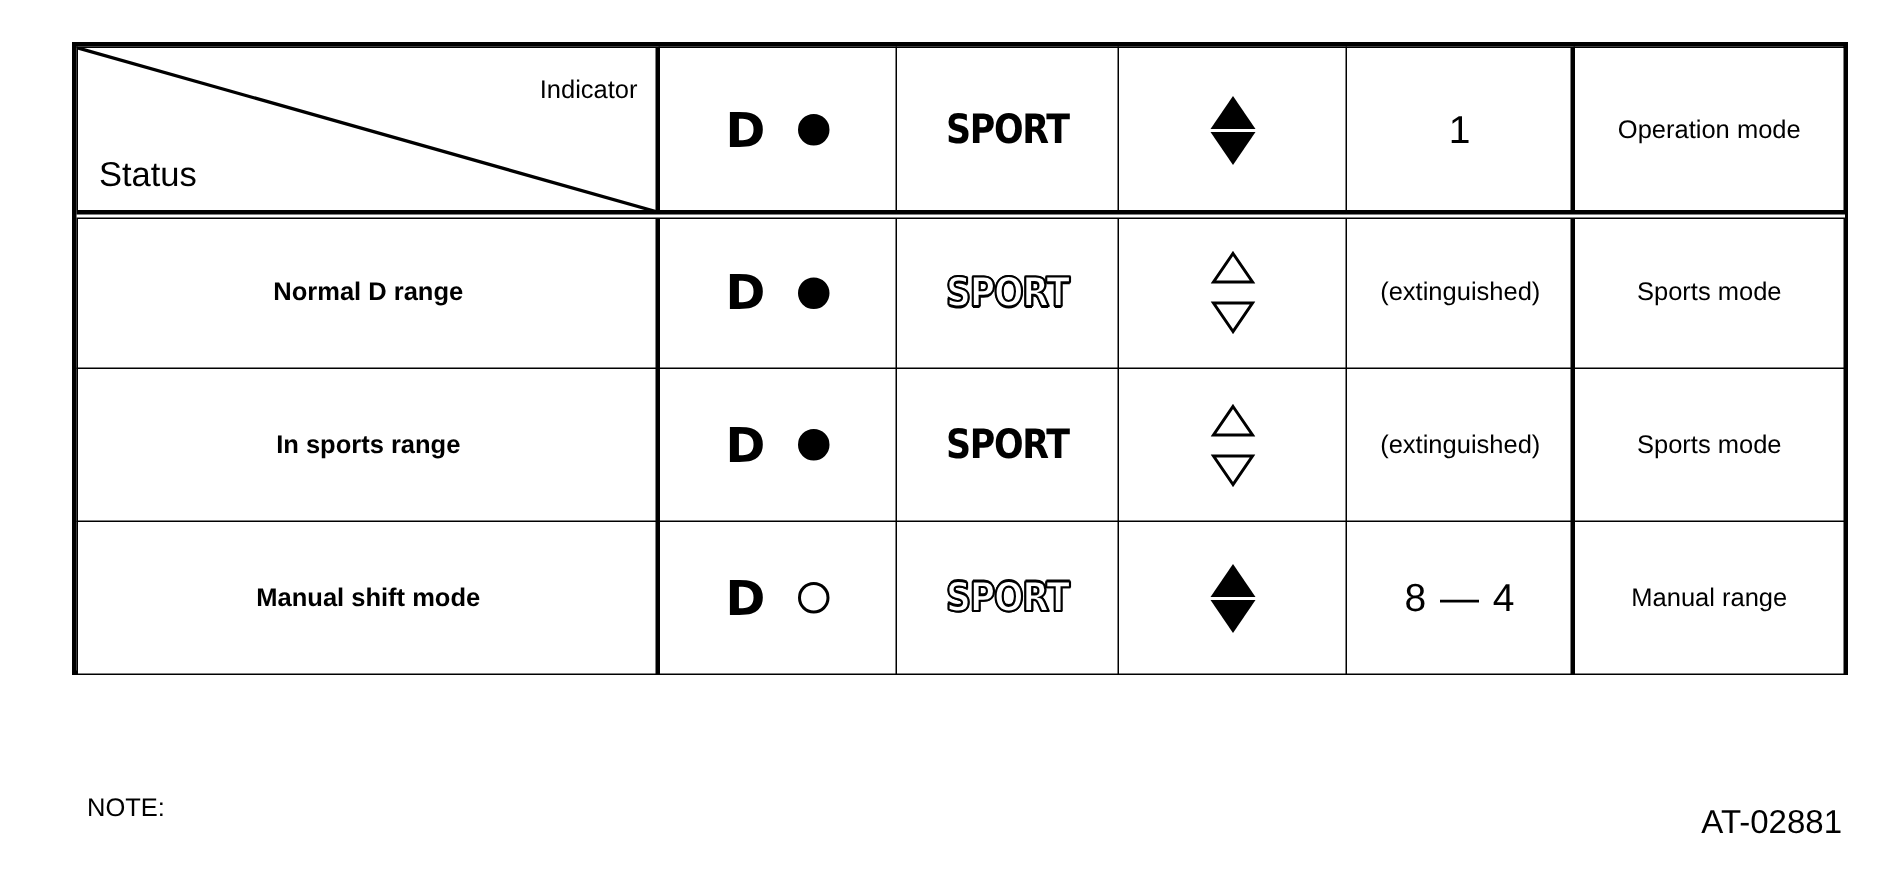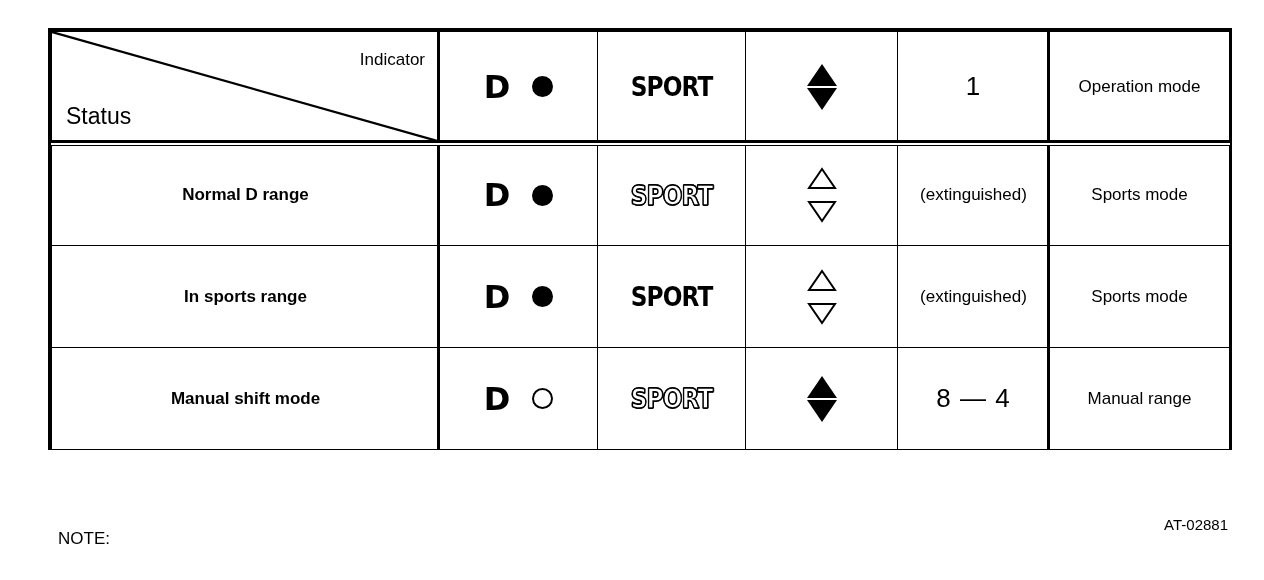--- a/index.html
+++ b/index.html
@@ -190,22 +190,22 @@
     top: 478px;
     font-size: 17px;
     line-height: 1.45;
     white-space: pre;
   }
 
   
   .fig-id {
     position: absolute;
     right: 36px;
-    top: 516px;
-    font-size: 15px;
+    top: 535px;
+    font-size: 22px;
   }
 </style>
 </head>
 <body>
 
 <div class="page">
 
   <div class="tbl-wrap">
     <table class="grid">
       <colgroup>

